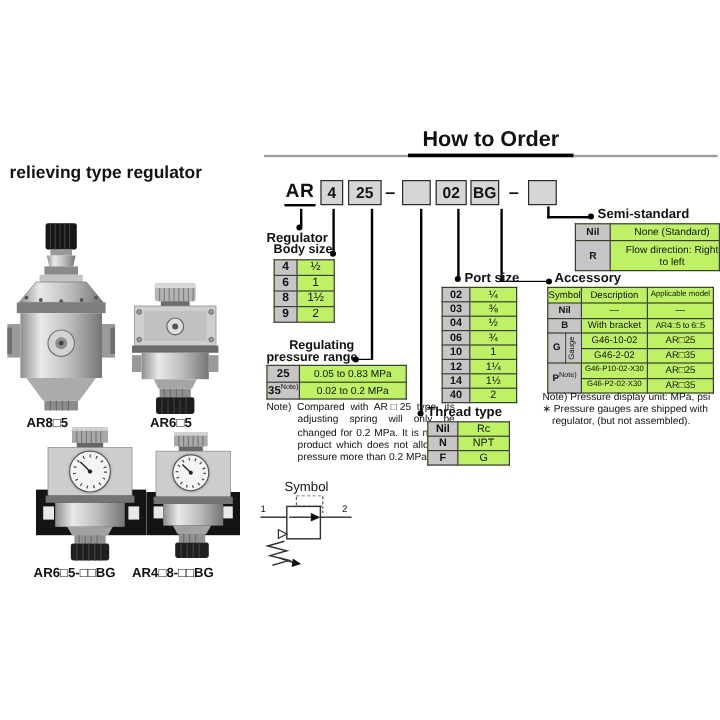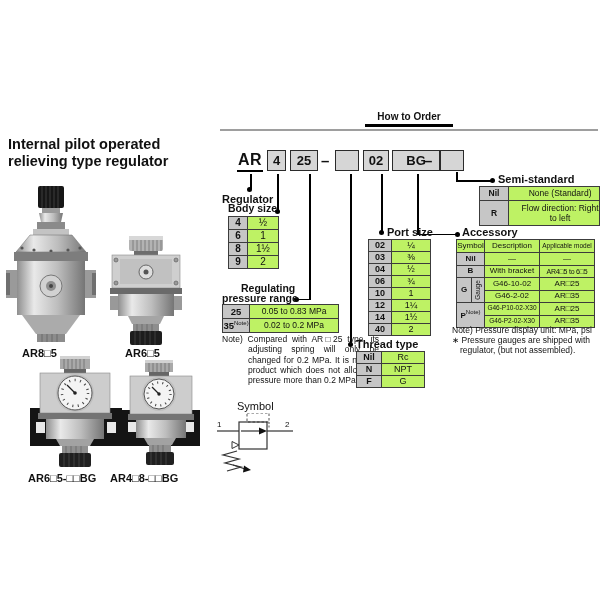--- a/index.html
+++ b/index.html
@@ -36,30 +36,29 @@
   .t-acc .tiny{font-size:7px;letter-spacing:-.2px;}
   .gaugecell{position:relative;}
   .gaugecell span{position:absolute;left:50%;top:50%;transform:translate(-50%,-50%) rotate(-90deg);font-size:6.5px;font-weight:normal;}
   .t-semi td{font-size:8.5px;}
   .t-semi .c1{width:30px;} .t-semi .c2{width:82px;padding-left:12px;}
   sup.notemark{font-size:6px;font-weight:normal;vertical-align:super;}
   .notepara{font-size:8.5px;line-height:1.22;text-align:justify;}
   .hangs{padding-left:26px;text-indent:-26px;}
   .hangs2{padding-left:8px;text-indent:-8px;}
   .ruler{position:absolute;height:2px;background:#9e9e9e;}
-  .hto-title{font-size:10px;font-weight:bold;border-bottom:3px solid #000;padding:0 12px 2px 12px;}
+  .hto-title{font-size:18px;font-weight:bold;border-bottom:3px solid #000;padding:0 12px 2px 12px;}
   .prod-label{font-weight:bold;font-size:11px;white-space:nowrap;}
 </style>
 </head>
 <body>
 
 <div class="page">
 
   <div class="abs b" style="left:8px;top:136px;font-size:14.5px;line-height:1.15;">
-    <div>Internal pilot operated</div>
     <div>relieving type regulator</div>
   </div>
 
   <svg class="abs" style="left:6px;top:184px;" width="90" height="160" viewBox="0 0 90 160">
     <defs>
       <linearGradient id="m1" x1="0" y1="0" x2="1" y2="0">
         <stop offset="0" stop-color="#8e8e8e"></stop>
           <stop offset="0.25" stop-color="#e9e9e9"></stop>
         <stop offset="0.6" stop-color="#bdbdbd"></stop>
           <stop offset="1" stop-color="#757575"></stop>
@@ -170,21 +169,21 @@
   <div class="abs" style="left:220px;top:106px;width:378px;text-align:center;">
     <span class="hto-title" style="background:#fff;">How to Order</span>
   </div>
 
   <div class="abs code-prefix" style="left:237px;top:151px;">AR</div>
   <div class="abs code-box" style="left:267px;top:150px;width:19px;">4</div>
   <div class="abs code-box" style="left:290px;top:150px;width:28px;">25</div>
   <div class="abs code-dash" style="left:321px;top:152px;">–</div>
   <div class="abs code-box" style="left:335px;top:150px;width:24px;"></div>
   <div class="abs code-box" style="left:363px;top:150px;width:26px;">02</div>
-  <div class="abs code-box" style="left:392px;top:150px;width:48px;">BG</div>
+  <div class="abs code-box" style="left:392px;top:150px;width:24px;">BG</div>
   <div class="abs code-dash" style="left:424px;top:152px;">–</div>
   <div class="abs code-box" style="left:440px;top:150px;width:24px;"></div>
 
   <div class="vline" style="left:250px;top:174px;height:15px;"></div>
   <div class="dot" style="left:247px;top:187px;"></div>
 
   <div class="vline" style="left:277px;top:174px;height:37px;"></div>
   <div class="dot" style="left:274.5px;top:209px;"></div>
 
   <div class="vline" style="left:309px;top:174px;height:126px;"></div>

